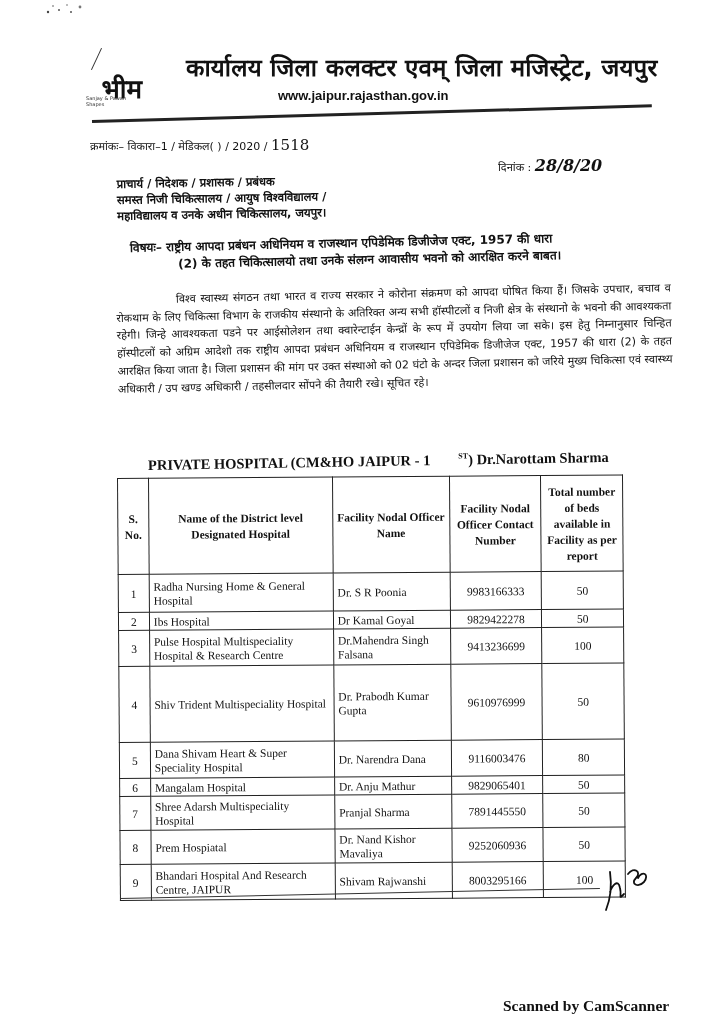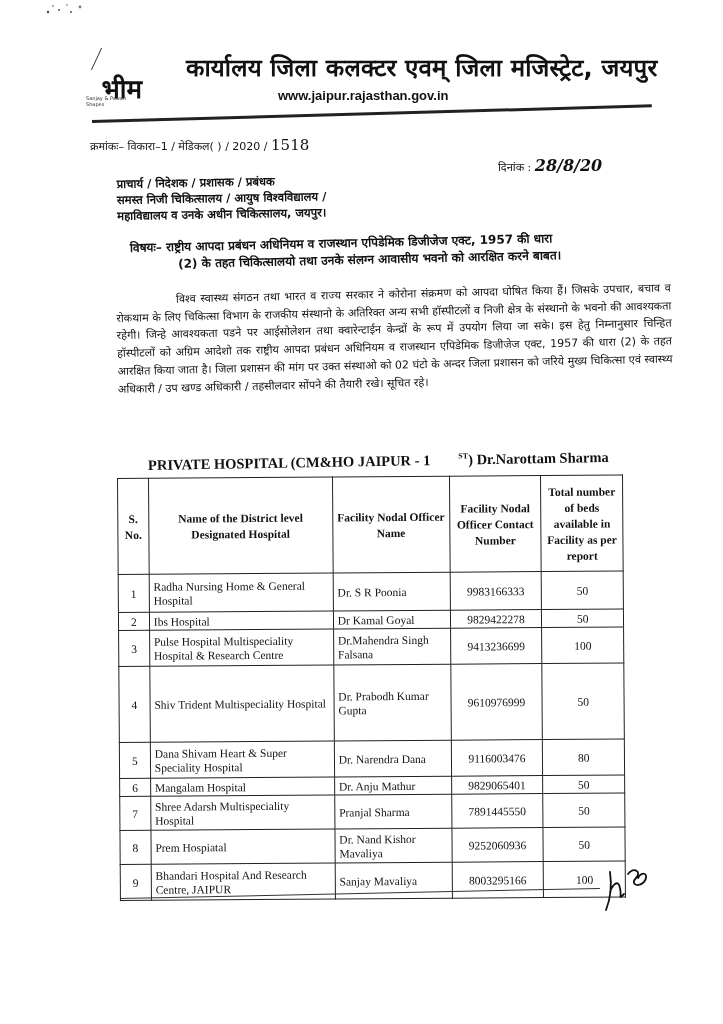--- a/index.html
+++ b/index.html
@@ -149,27 +149,28 @@
         <tr style="height:34px;">
           <td class="sno">8</td>
           <td>Prem Hospiatal</td>
           <td>Dr. Nand Kishor Mavaliya</td>
           <td class="num">9252060936</td>
           <td class="num">50</td>
         </tr>
         <tr style="height:36px;">
           <td class="sno">9</td>
           <td>Bhandari Hospital And Research Centre, JAIPUR</td>
-          <td>Sanjay Mavaliya</td>
+          <td>Shivam Rajwanshi</td>
           <td class="num">8003295166</td>
           <td class="num">100</td>
         </tr>
       </tbody>
     </table>
   </div>
 
   <div class="bottom-rule"></div>
 
   <svg class="signature" viewBox="0 0 70 50">
     <path d="M8 46 C 12 36, 14 22, 12 8 M 12 28 C 14 22, 20 14, 22 24 C 24 32, 20 36, 26 30 M 30 10 C 36 2, 44 8, 38 14 C 32 20, 40 24, 46 18 C 52 10, 44 6, 40 14" fill="none" stroke="#111" stroke-width="1.8" stroke-linecap="round"></path>
   </svg>
 
+  <div class="scanner">Scanned by CamScanner</div>
 </div>
 
 </body></html>

